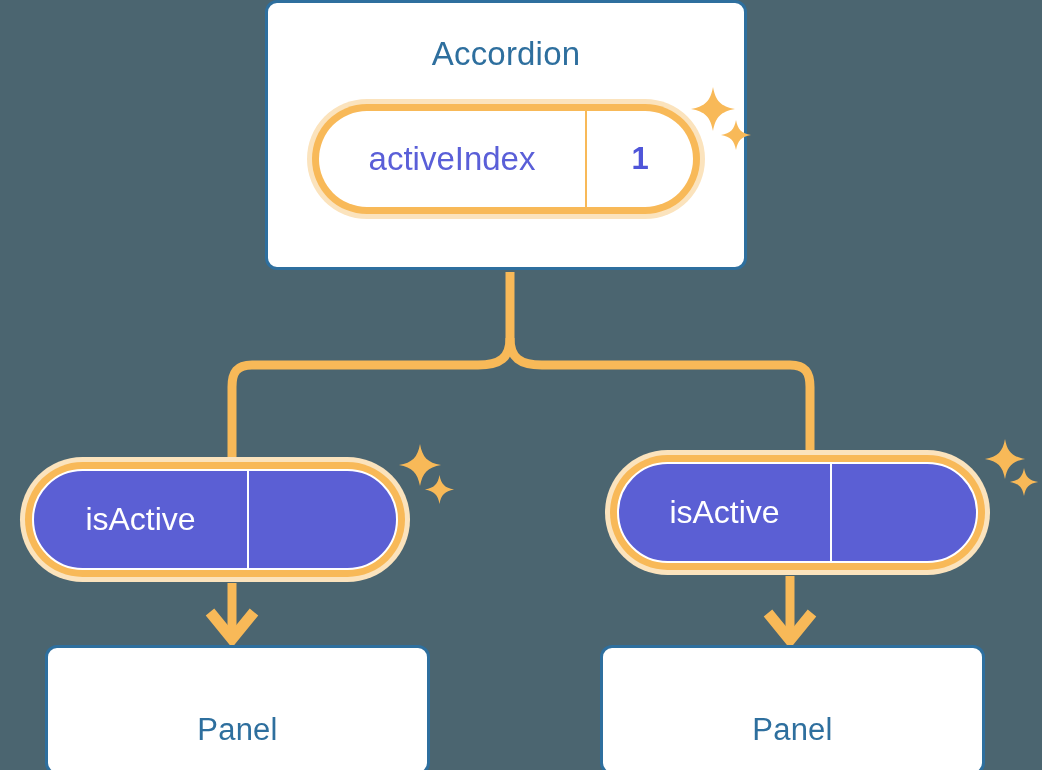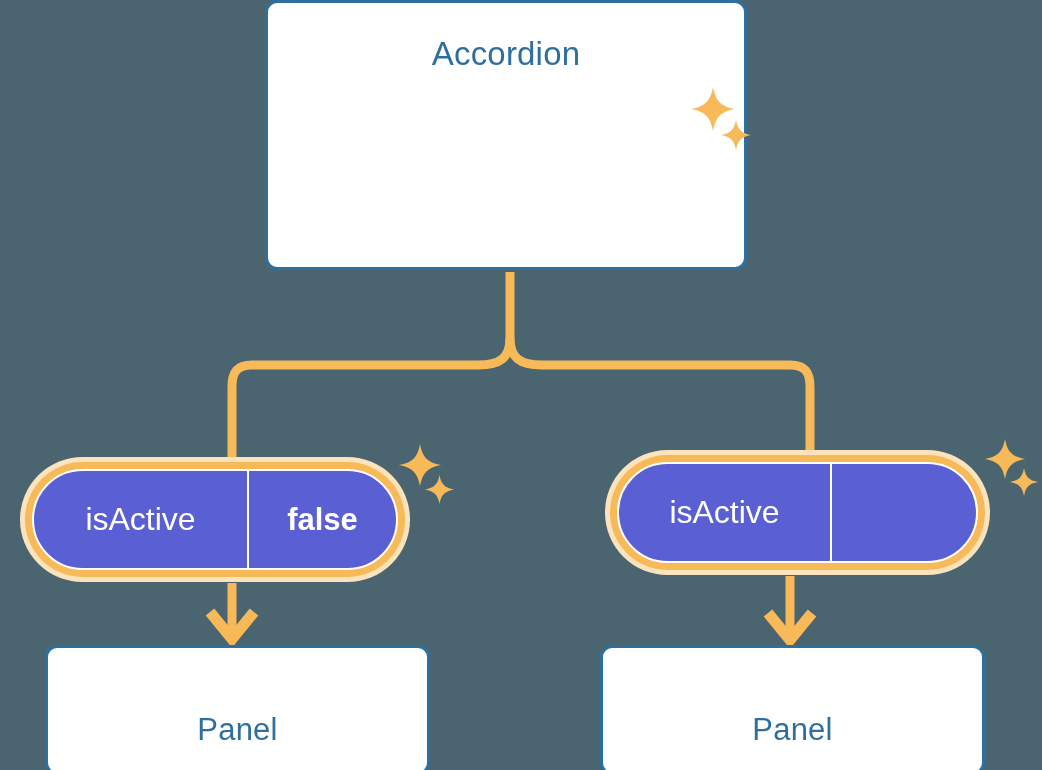--- a/index.html
+++ b/index.html
@@ -190,35 +190,42 @@
     <g>
       <path d="M790,576 L790,641" stroke="#f8b958" stroke-width="9" fill="none"></path>
       <path d="M768,613 L790,640 L812,613" stroke="#f8b958" stroke-width="11" fill="none" stroke-linejoin="miter" stroke-linecap="butt"></path>
     </g>
   </svg>
 
   <div id="accordion-box" class="comp-box">
     <div class="comp-title">Accordion</div>
   </div>
 
+  <div id="pill-activeindex" class="pill-outer">
+    <div class="pill-ring">
+      <div class="pill-inner">
+        <div class="pill-key">activeIndex</div>
+        <div class="pill-val">1</div>
+      </div>
+    </div>
+  </div>
 
   <div class="sparkle-group" style="left:690px; top:86px; width:66px; height:72px;">
     <svg class="sparkle" style="left:0px; top:0px;" width="46" height="46" viewBox="0 0 46 46">
       <path d="M23 1 C25.5 15 31 20.5 45 23 C31 25.5 25.5 31 23 45 C20.5 31 15 25.5 1 23 C15 20.5 20.5 15 23 1 Z" fill="#f8b958"></path>
     </svg>
     <svg class="sparkle" style="left:30px; top:33px;" width="32" height="32" viewBox="0 0 32 32">
       <path d="M16 1 C17.7 10.5 21.5 14.3 31 16 C21.5 17.7 17.7 21.5 16 31 C14.3 21.5 10.5 17.7 1 16 C10.5 14.3 14.3 10.5 16 1 Z" fill="#f8b958"></path>
     </svg>
   </div>
 
   <div id="pill-isactive-left" class="pill-outer pill-dark">
     <div class="pill-ring">
       <div class="pill-inner">
         <div class="pill-key">isActive</div>
-        <div class="pill-val">false</div>
       </div>
     </div>
   </div>
 
   <div class="sparkle-group" style="left:398px; top:443px; width:60px; height:70px;">
     <svg class="sparkle" style="left:0px; top:0px;" width="44" height="44" viewBox="0 0 46 46">
       <path d="M23 1 C25.5 15 31 20.5 45 23 C31 25.5 25.5 31 23 45 C20.5 31 15 25.5 1 23 C15 20.5 20.5 15 23 1 Z" fill="#f8b958"></path>
     </svg>
     <svg class="sparkle" style="left:26px; top:31px;" width="31" height="31" viewBox="0 0 32 32">
       <path d="M16 1 C17.7 10.5 21.5 14.3 31 16 C21.5 17.7 17.7 21.5 16 31 C14.3 21.5 10.5 17.7 1 16 C10.5 14.3 14.3 10.5 16 1 Z" fill="#f8b958"></path>

